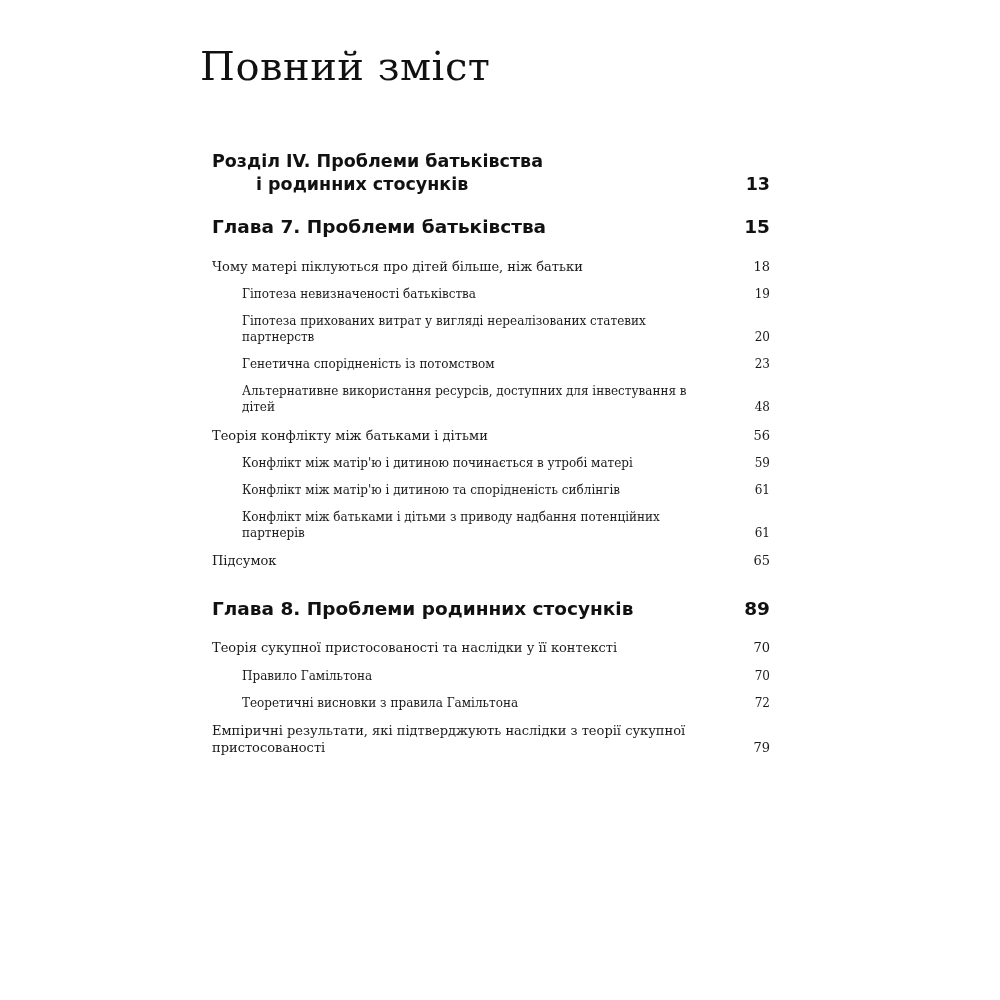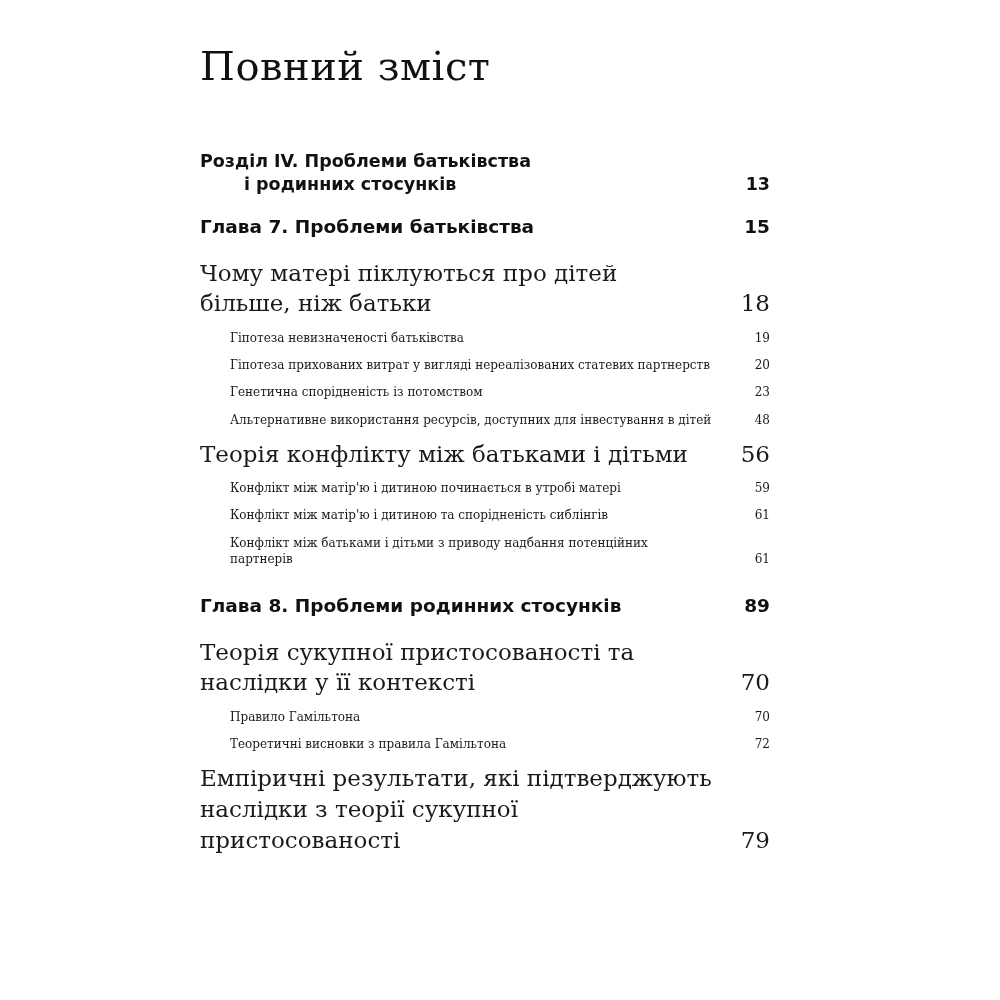--- a/index.html
+++ b/index.html
@@ -30,20 +30,21 @@
     margin: 0 0 62px 0;
     line-height: 1.1;
   }
   .toc {
     width: 570px;
   }
   .toc-row {
     display: flex;
     align-items: flex-start;
     margin-bottom: 11px;
+    margin-left: 12px;
   }
   .toc-label {
     flex: 1 1 auto;
     padding-right: 14px;
     line-height: 1.34;
   }
   .toc-page {
     flex: 0 0 auto;
     width: 42px;
     text-align: right;
@@ -68,21 +69,21 @@
   .lvl-chapter .toc-label,
   .lvl-chapter .toc-page {
     font-family: "DejaVu Sans", sans-serif;
     font-weight: bold;
     font-size: 18.5px;
     color: #111;
   }
   .lvl-section .toc-label,
   .lvl-section .toc-page {
     font-family: "DejaVu Serif", serif;
-    font-size: 23px;
+    font-size: 13px;
     color: #1a1a1a;
   }
   .lvl-sub .toc-label,
   .lvl-sub .toc-page {
     font-family: "DejaVu Serif", serif;
     font-size: 12px;
     color: #1a1a1a;
   }
   .lvl-sub .toc-label {
     padding-left: 30px;
@@ -135,20 +136,24 @@
         <div class="toc-page">59</div>
       </div>
       <div class="toc-row lvl-sub">
         <div class="toc-label">Конфлікт між матір'ю і дитиною та спорідненість сиблінгів</div>
         <div class="toc-page">61</div>
       </div>
       <div class="toc-row lvl-sub">
         <div class="toc-label">Конфлікт між батьками і дітьми з приводу надбання потенційних партнерів</div>
         <div class="toc-page">61</div>
       </div>
+      <div class="toc-row lvl-section">
+        <div class="toc-label">Підсумок</div>
+        <div class="toc-page">65</div>
+      </div>
       <div class="spacer-lg"></div>
       <div class="toc-row lvl-chapter">
         <div class="toc-label">Глава 8. Проблеми родинних стосунків</div>
         <div class="toc-page">89</div>
       </div>
       <div class="spacer-sm"></div>
       <div class="toc-row lvl-section">
         <div class="toc-label">Теорія сукупної пристосованості та наслідки у її контексті</div>
         <div class="toc-page">70</div>
       </div>

